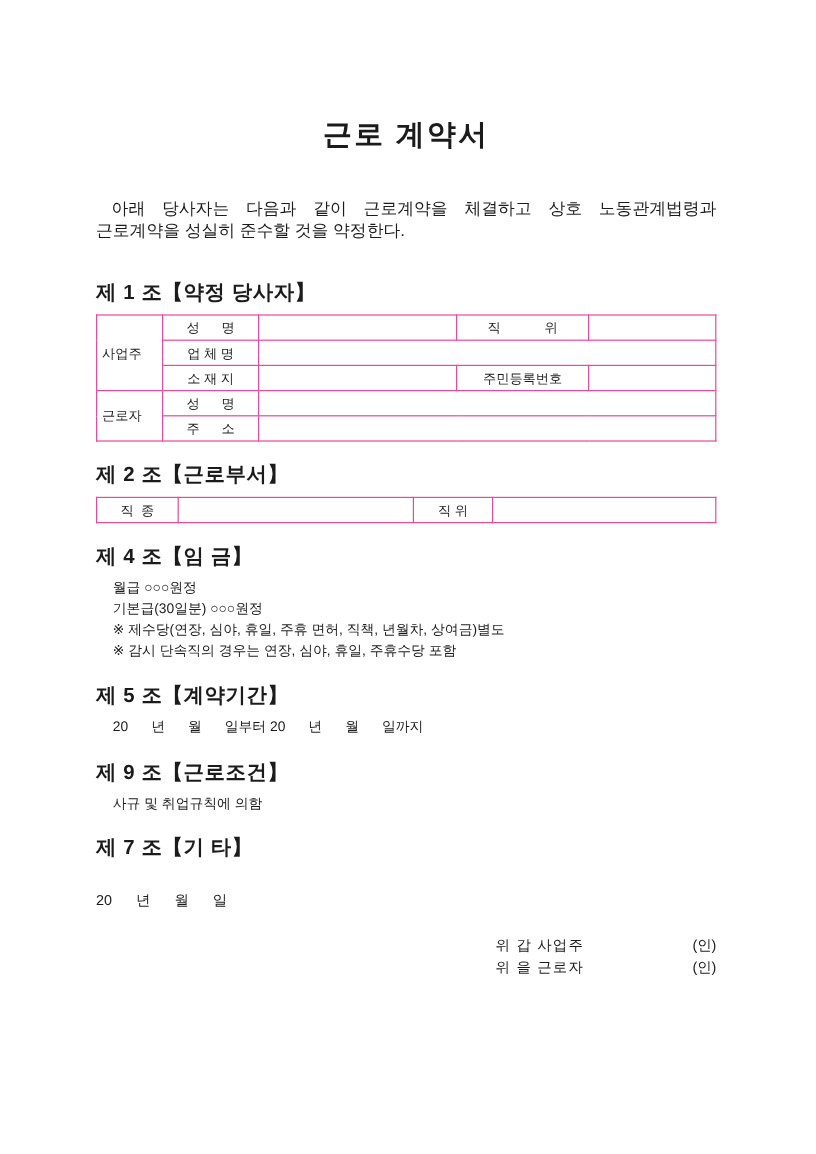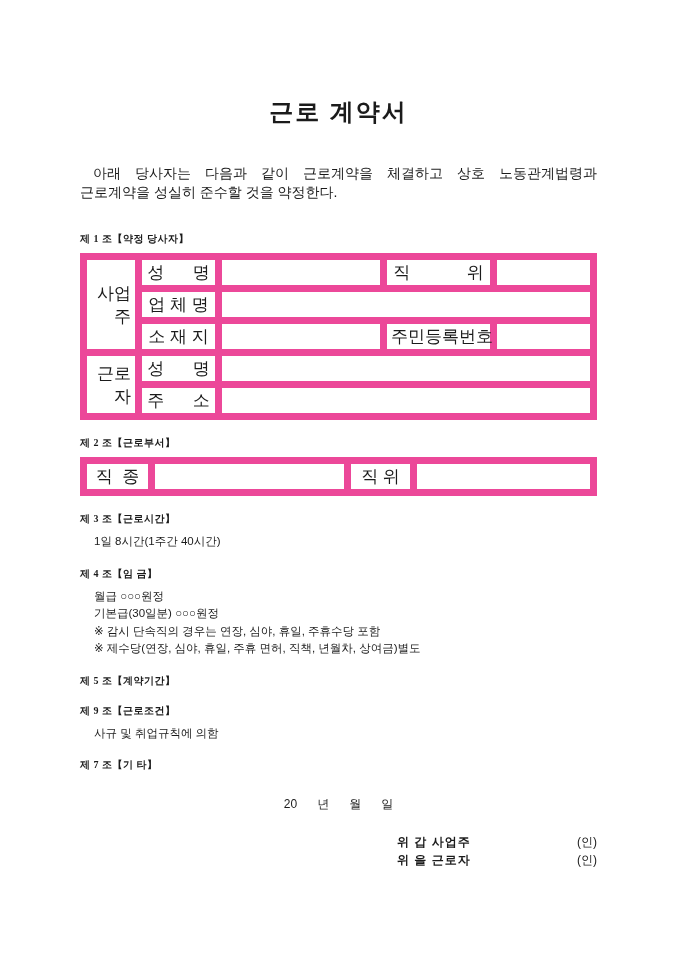--- a/index.html
+++ b/index.html
@@ -25,69 +25,67 @@
   }
   .intro {
     font-size: 14px;
     line-height: 19px;
     text-indent: 13px;
     word-break: keep-all;
     text-align: justify;
     margin-bottom: 30px;
   }
   .article-heading {
-    font-size: 10px;
+    font-size: 17px;
     font-weight: bold;
     margin-top: 16px;
     margin-bottom: 7px;
     letter-spacing: 0.5px;
-    font-family: Liberation Serif, serif;
   }
   .article-body {
     padding-left: 14px;
     font-size: 11.5px;
     line-height: 17.5px;
     word-break: keep-all;
   }
   .article-body .pre { white-space: pre; }
   table {
     width: 100%;
     border-collapse: collapse;
     table-layout: fixed;
     margin-top: 4px;
   }
   td {
-    border: 7px solid #ec4899;
+    border: 1px solid #ec4899;
     height: 21px;
-    font-size: 17px;
+    font-size: 11px;
     padding: 1px 4px;
     vertical-align: middle;
   }
-  .cell-group { text-align: right; }
+  .cell-group { text-align: left; }
   .cell-label { text-align: center; white-space: pre; }
   .cell-value { background: #ffffff; }
   .date-line {
-    text-align: center;
     font-size: 12px;
     white-space: pre;
     margin-top: 24px;
   }
   .sig-block {
     margin-top: 20px;
   }
   .sig-row {
     width: 200px;
     margin-left: auto;
     display: flex;
     justify-content: space-between;
     align-items: baseline;
     font-size: 12px;
     line-height: 18px;
   }
-  .sig-label { font-weight: bold; letter-spacing: 1px; }
+  .sig-label { font-weight: normal; letter-spacing: 1px; margin-left: 16px; }
   .sig-seal { font-weight: normal; }
 </style>
 </head>
 <body>
 
 <div class="page">
 
   <div class="doc-title">근로 계약서</div>
 
   <p class="intro">아래 당사자는 다음과 같이 근로계약을 체결하고 상호 노동관계법령과 근로계약을 성실히 준수할 것을 약정한다.</p>
@@ -146,40 +144,35 @@
         <tr>
           <td class="cell-label">직  종</td>
           <td class="cell-value"></td>
           <td class="cell-label">직 위</td>
           <td class="cell-value"></td>
         </tr>
       </tbody>
     </table>
   </div>
 
-  <div>
-    <div class="article-heading">제 3 조【근로시간】</div>
-    <div class="article-body">
-      <div>1일 8시간(1주간 40시간)</div>
-    </div>
-  </div>
 
   <div>
     <div class="article-heading">제 4 조【임  금】</div>
     <div class="article-body">
       <div>월급 ○○○원정</div>
       <div>기본급(30일분) ○○○원정</div>
+      <div>※ 제수당(연장, 심야, 휴일, 주휴 면허, 직책, 년월차, 상여금)별도</div>
       <div>※ 감시 단속직의 경우는 연장, 심야, 휴일, 주휴수당 포함</div>
-      <div>※ 제수당(연장, 심야, 휴일, 주휴 면허, 직책, 년월차, 상여금)별도</div>
     </div>
   </div>
 
   <div>
     <div class="article-heading">제 5 조【계약기간】</div>
     <div class="article-body">
+      <div class="pre">20      년      월      일부터 20      년      월      일까지</div>
     </div>
   </div>
 
   <div>
     <div class="article-heading">제 9 조【근로조건】</div>
     <div class="article-body">
       <div>사규 및 취업규칙에 의함</div>
     </div>
   </div>
 

